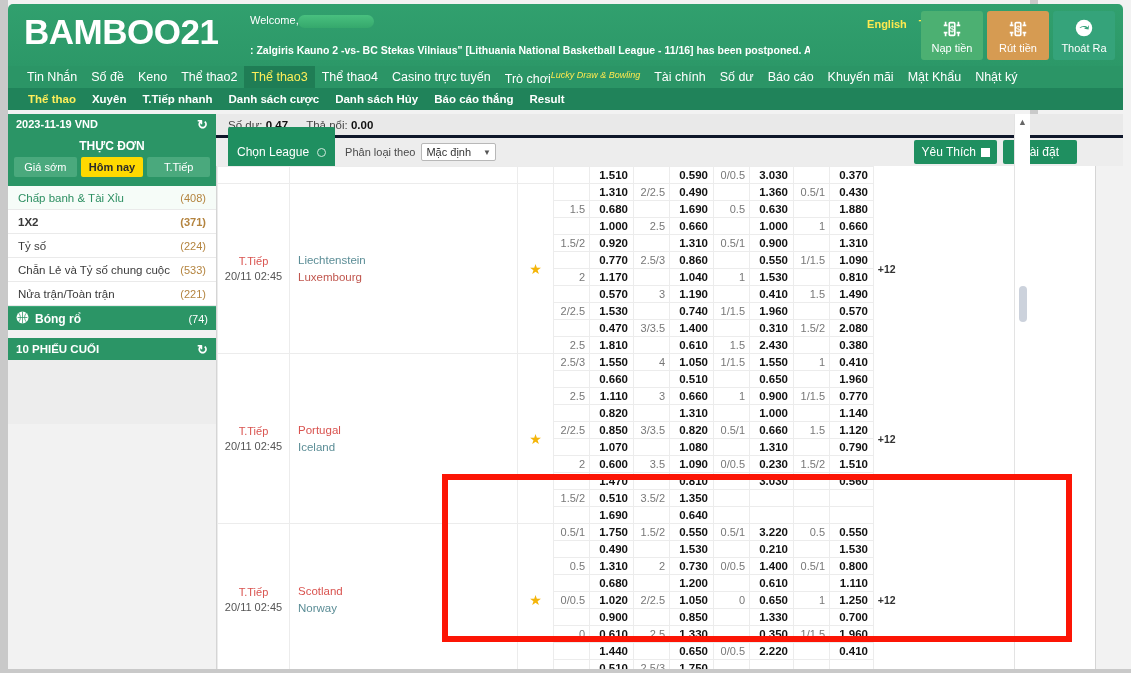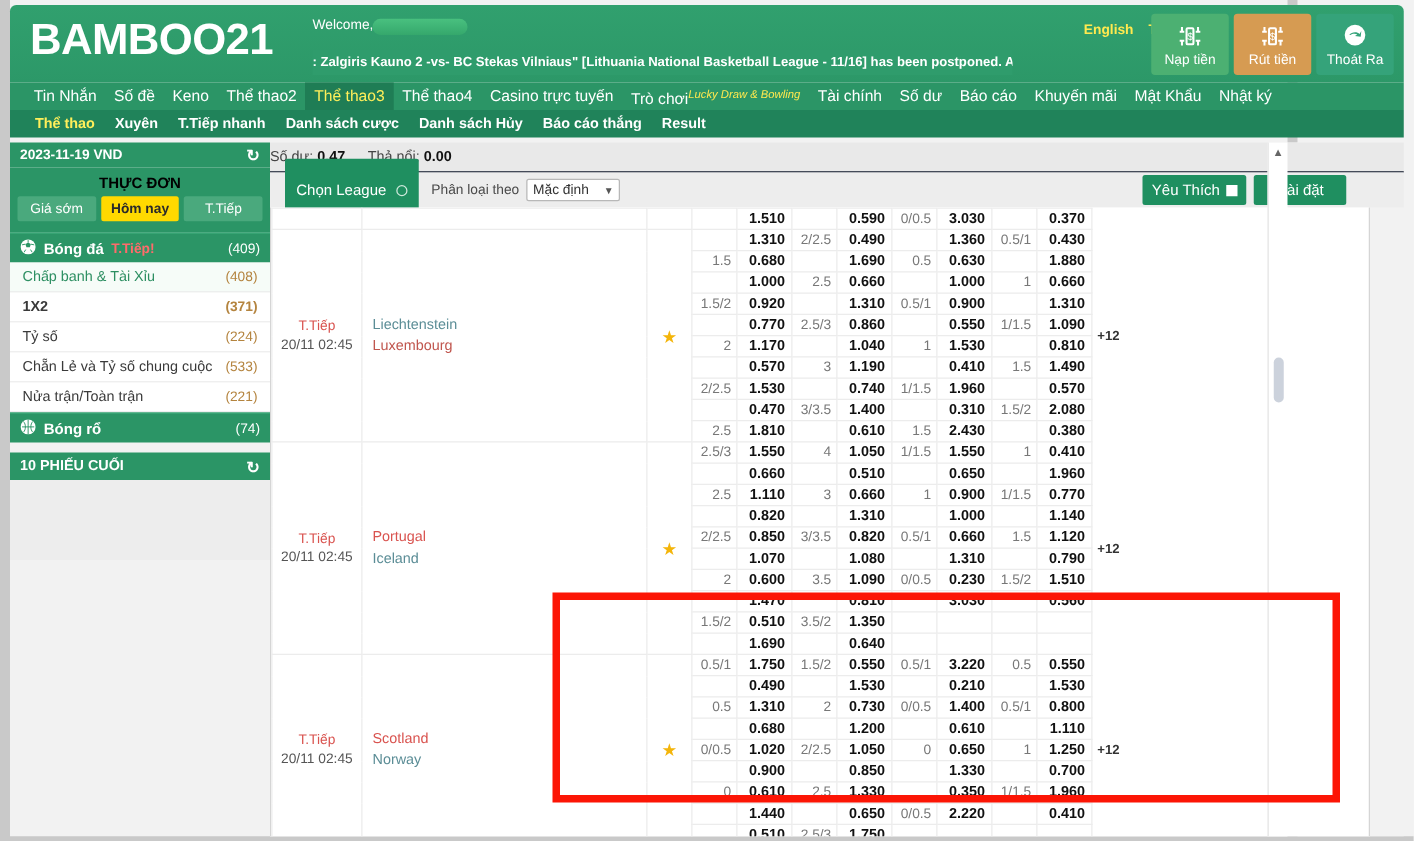--- a/index.html
+++ b/index.html
@@ -78,21 +78,21 @@
   }
   .nav2 a.active { color: #ffef5a; }
 
   
   .sidebar { position: absolute; left: 8px; top: 114px; width: 208px; }
   .sb-date {
     height: 20px; background: #2b9566; color: #fff; font-size: 11px; font-weight: bold;
     display: flex; align-items: center; padding: 0 8px; justify-content: space-between;
   }
   .sb-menu-wrap { background: #2b9566; padding-bottom: 4px; }
-  .sb-title { color: #000000; font-size: 12px; font-weight: bold; text-align: center; padding: 5px 0 4px; }
+  .sb-title { color: #ffffff; font-size: 12px; font-weight: bold; text-align: center; padding: 5px 0 4px; }
   .sb-tabs { display: flex; gap: 4px; padding: 0 6px 5px; }
   .sb-tab {
     flex: 1; text-align: center; font-size: 11px; padding: 4px 0; border-radius: 2px;
     background: #4aa97d; color: #ffffff; cursor: pointer;
   }
   .sb-tab.on { background: #ffd900; color: #2a2a2a; font-weight: bold; }
   .sb-sport {
     height: 24px; background: #2b9566; color: #fff; font-size: 12px; font-weight: bold;
     display: flex; align-items: center; padding: 0 8px; gap: 6px; border-top: 1px solid #3da97a;
   }
@@ -110,22 +110,22 @@
     margin-top: 8px; height: 22px; background: #2b9566; color: #fff; font-size: 11.5px;
     font-weight: bold; display: flex; align-items: center; padding: 0 8px; justify-content: space-between;
   }
   .sb-bottom { height: 64px; background: #ededed; }
   .ricon { font-size: 13px; cursor: pointer; }
 
   
   .main { position: absolute; left: 216px; top: 114px; width: 907px; height: 555px; background: #f2f2f2; }
   .bal-bar {
     height: 24px; background: #e9e9e9; display: flex; align-items: center;
-    gap: 18px; font-size: 11.5px; color: #444;
-    border-bottom: 1px solid #0f172a;
+    padding-left: 12px; gap: 18px; font-size: 11.5px; color: #444;
+    border-bottom: 3px solid #0f172a;
   }
   .bal-bar b { color: #111; }
   .tool-bar { height: 28px; background: #ededed; display: flex; align-items: center; padding: 0 6px 0 12px; }
   .btn-green {
     background: #1f8f60; color: #fff; font-size: 12px; padding: 18px 9px; border-radius: 2px;
     display: flex; align-items: center; gap: 8px; cursor: pointer;
   }
   .circ { width: 9px; height: 9px; border: 1.4px solid #cfe9dc; border-radius: 50%; }
   .sortlbl { font-size: 11px; color: #4a4a4a; margin-left: 10px; }
   .sel {
@@ -281,32 +281,20 @@
       <span class="ricon">↻</span>
     </div>
     <div class="sb-menu-wrap">
       <div class="sb-title">THỰC ĐƠN</div>
       <div class="sb-tabs">
         <div class="sb-tab">Giá sớm</div>
         <div class="sb-tab on">Hôm nay</div>
         <div class="sb-tab">T.Tiếp</div>
       </div>
     </div>
-    <div class="sb-sport">
-      <span>
-        <svg width="13" height="13" viewBox="0 0 24 24">
-            <circle cx="12" cy="12" r="11" fill="#fff"></circle>
-            <path d="M12 5l4 3-1.5 4.6h-5L8 8z" fill="#2b9566"></path>
-            <path d="M12 2v3M3 9l5 -1M21 9l-5 -1M6 20l2.5-4M18 20l-2.5-4" stroke="#2b9566" stroke-width="1.4" fill="none"></path>
-          </svg>
-      </span>
-      <span>Bóng đá</span>
-      <span class="live">T.Tiếp!</span>
-      <span class="cnt">(409)</span>
-    </div>
     <div class="sb-item first">
       <span>Chấp banh &amp; Tài Xỉu</span>
       <span class="cnt">(408)</span>
     </div>
     <div class="sb-item bold">
       <span>1X2</span>
       <span class="cnt">(371)</span>
     </div>
     <div class="sb-item">
       <span>Tỷ số</span>

